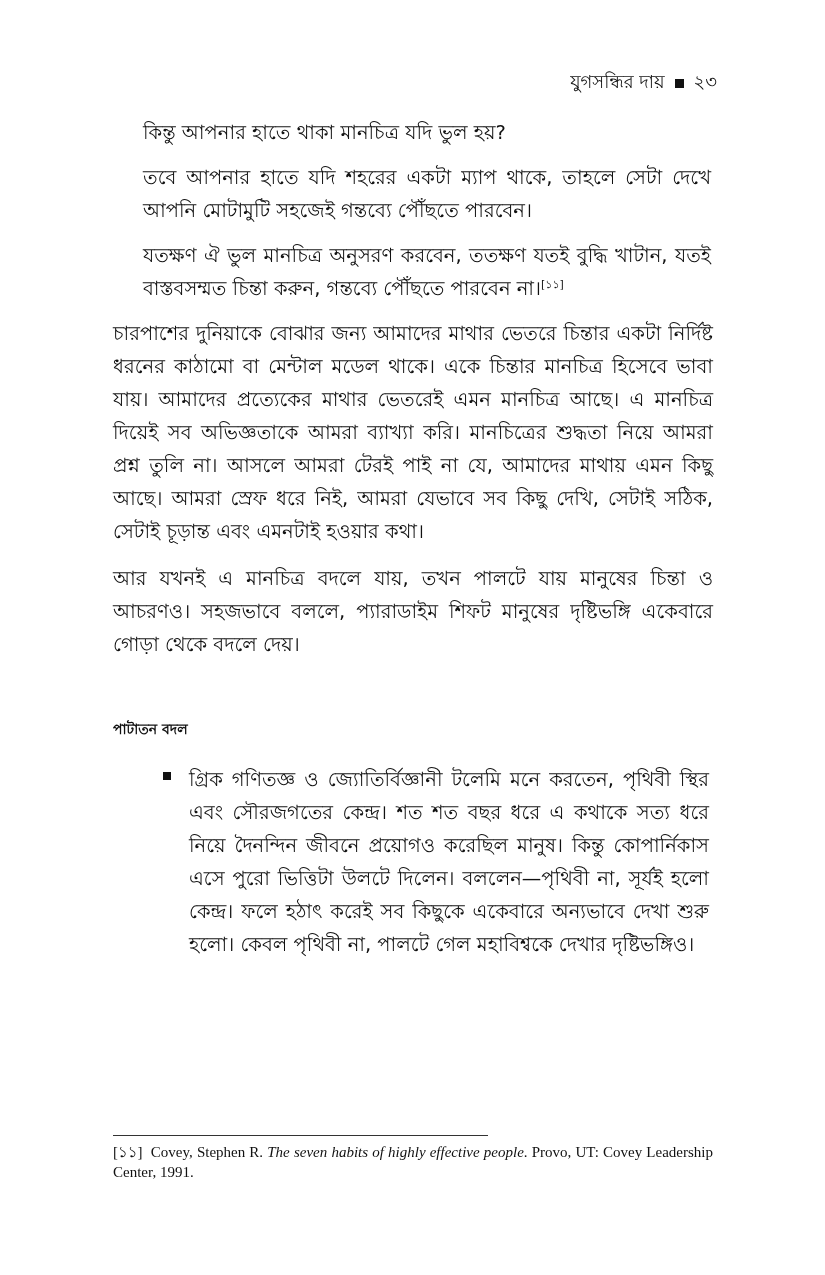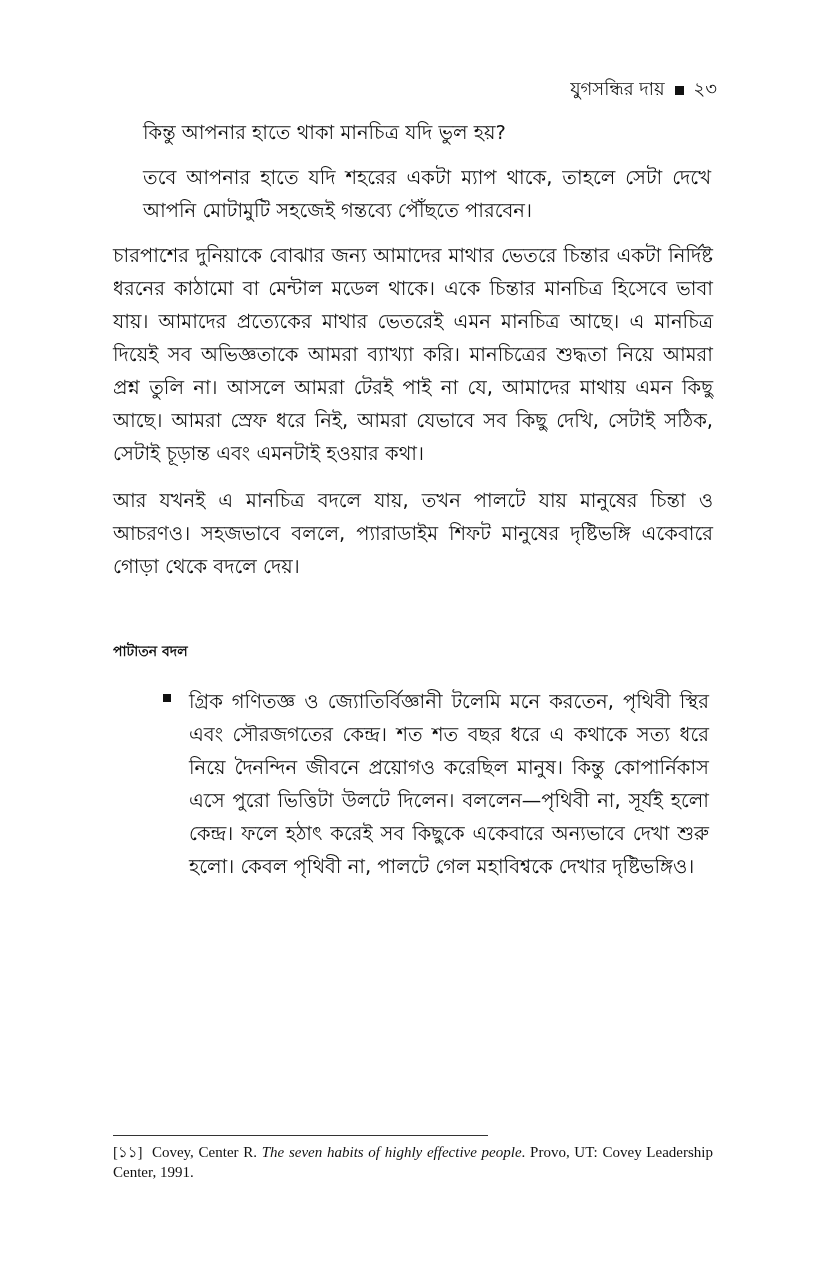--- a/index.html
+++ b/index.html
@@ -10,21 +10,21 @@
     body {
       width: 825px;
       height: 1275px;
       position: relative;
       overflow: hidden;
       color: #111111;
       font-family: "DejaVu Sans", "Liberation Sans", sans-serif;
     }
     .running-header {
       position: absolute;
-      top: 75px;
+      top: 68px;
       right: 108px;
       font-size: 18px;
       display: flex;
       align-items: center;
       gap: 10px;
     }
     .running-header .sep {
       display: inline-block;
       width: 9px;
       height: 9px;
@@ -113,33 +113,34 @@
 <div class="running-header">
   <span>যুগসন্ধির দায়</span>
   <span class="sep"></span>
   <span>২৩</span>
 </div>
 
 <div class="content">
   <div class="quote">
     <p>কিন্তু আপনার হাতে থাকা মানচিত্র যদি ভুল হয়?</p>
     <p>তবে আপনার হাতে যদি শহরের একটা ম্যাপ থাকে, তাহলে সেটা দেখে আপনি মোটামুটি সহজেই গন্তব্যে পৌঁছতে পারবেন।</p>
+    <p><span>যতক্ষণ ঐ ভুল মানচিত্র অনুসরণ করবেন, ততক্ষণ যতই বুদ্ধি খাটান, যতই বাস্তবসম্মত চিন্তা করুন, গন্তব্যে পৌঁছতে পারবেন না।</span><sup class="fnref">[১১]</sup></p>
   </div>
 
   <p class="body-para">চারপাশের দুনিয়াকে বোঝার জন্য আমাদের মাথার ভেতরে চিন্তার একটা নির্দিষ্ট ধরনের কাঠামো বা মেন্টাল মডেল থাকে। একে চিন্তার মানচিত্র হিসেবে ভাবা যায়। আমাদের প্রত্যেকের মাথার ভেতরেই এমন মানচিত্র আছে। এ মানচিত্র দিয়েই সব অভিজ্ঞতাকে আমরা ব্যাখ্যা করি। মানচিত্রের শুদ্ধতা নিয়ে আমরা প্রশ্ন তুলি না। আসলে আমরা টেরই পাই না যে, আমাদের মাথায় এমন কিছু আছে। আমরা স্রেফ ধরে নিই, আমরা যেভাবে সব কিছু দেখি, সেটাই সঠিক, সেটাই চূড়ান্ত এবং এমনটাই হওয়ার কথা।</p>
   <p>আর যখনই এ মানচিত্র বদলে যায়, তখন পালটে যায় মানুষের চিন্তা ও আচরণও। সহজভাবে বললে, প্যারাডাইম শিফট মানুষের দৃষ্টিভঙ্গি একেবারে গোড়া থেকে বদলে দেয়।</p>
 
   <h2 class="section-heading">পাটাতন বদল</h2>
 
   <ul class="bullet-list">
     <li class="bullet-item">
       <span class="bullet-marker"></span>
       <p>গ্রিক গণিতজ্ঞ ও জ্যোতির্বিজ্ঞানী টলেমি মনে করতেন, পৃথিবী স্থির এবং সৌরজগতের কেন্দ্র। শত শত বছর ধরে এ কথাকে সত্য ধরে নিয়ে দৈনন্দিন জীবনে প্রয়োগও করেছিল মানুষ। কিন্তু কোপার্নিকাস এসে পুরো ভিত্তিটা উলটে দিলেন। বললেন—পৃথিবী না, সূর্যই হলো কেন্দ্র। ফলে হঠাৎ করেই সব কিছুকে একেবারে অন্যভাবে দেখা শুরু হলো। কেবল পৃথিবী না, পালটে গেল মহাবিশ্বকে দেখার দৃষ্টিভঙ্গিও।</p>
     </li>
   </ul>
 </div>
 
 <div class="footnote-rule"></div>
 <div class="footnote">
   <span>[১১]</span>&nbsp;
-  <span>Covey, Center R.</span>
+  <span>Covey, Stephen R.</span>
   <em>The seven habits of highly effective people</em><span>. Provo, UT: Covey Leadership Center, 1991.</span>
 </div>
 
 </body></html>

